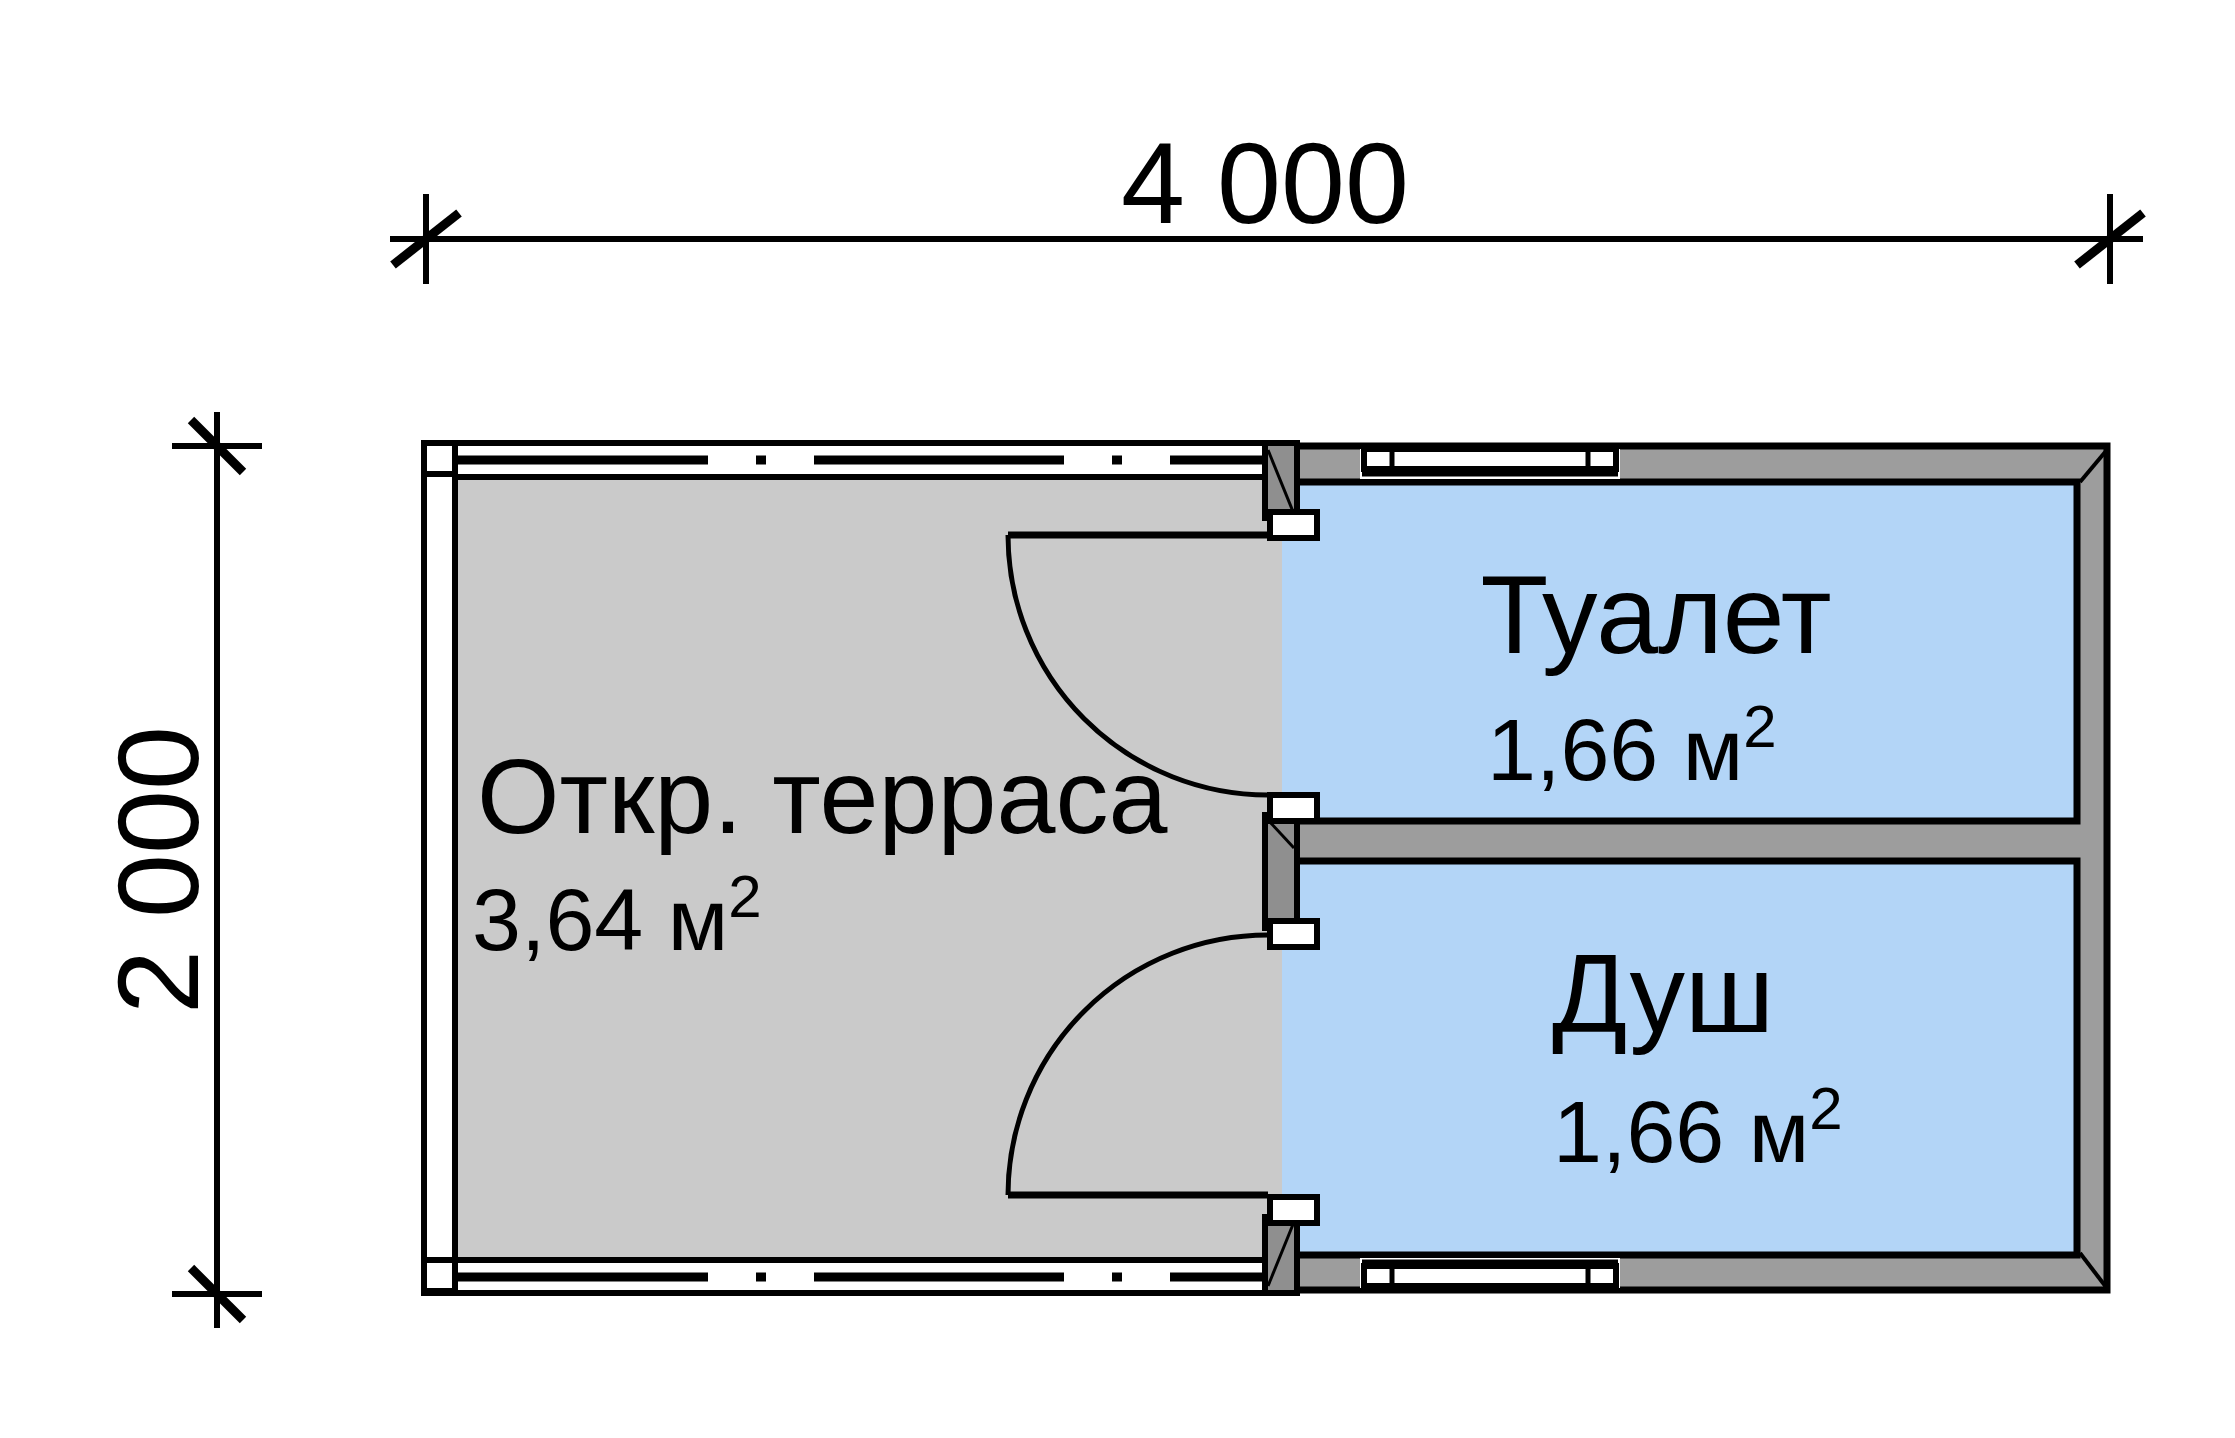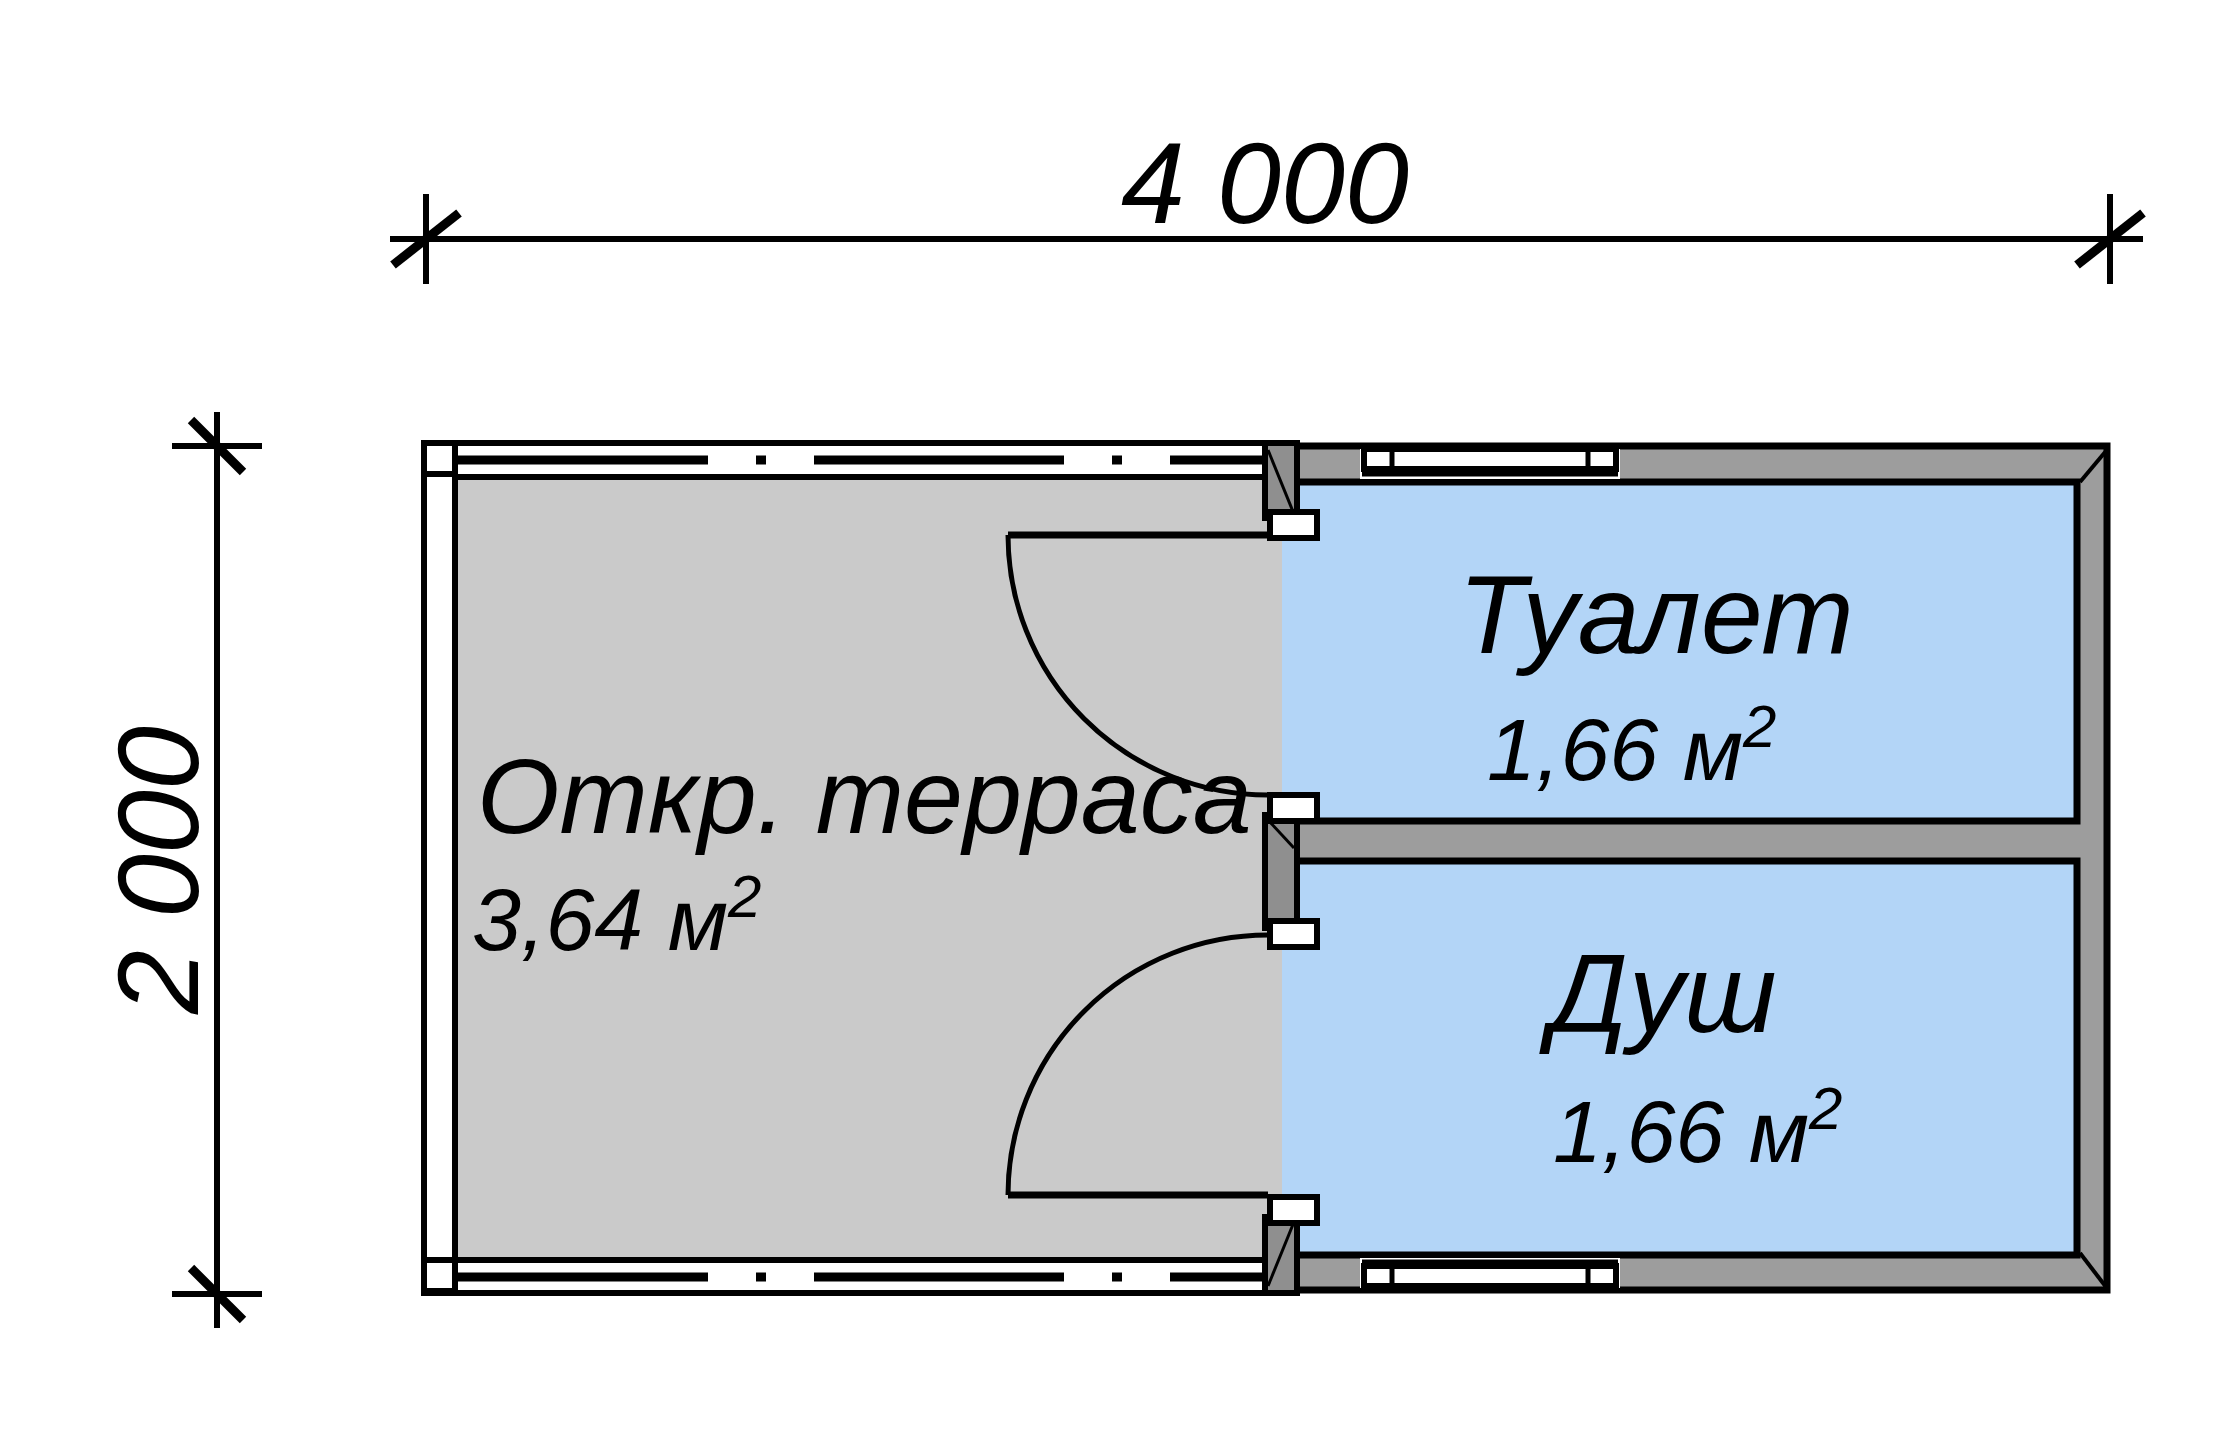--- a/index.html
+++ b/index.html
@@ -6,21 +6,20 @@
     margin: 0;
     padding: 0;
     background: #ffffff;
   }
   .stage {
     position: relative;
     width: 2235px;
     height: 1438px;
     background: #be185d;
     font-family: "Liberation Sans", sans-serif;
-    font-style: italic;
   }
   svg text {
     font-family: "Liberation Sans", sans-serif;
     fill: #000000;
   }
 </style>
 </head>
 <body>
 
 <div class="stage">

